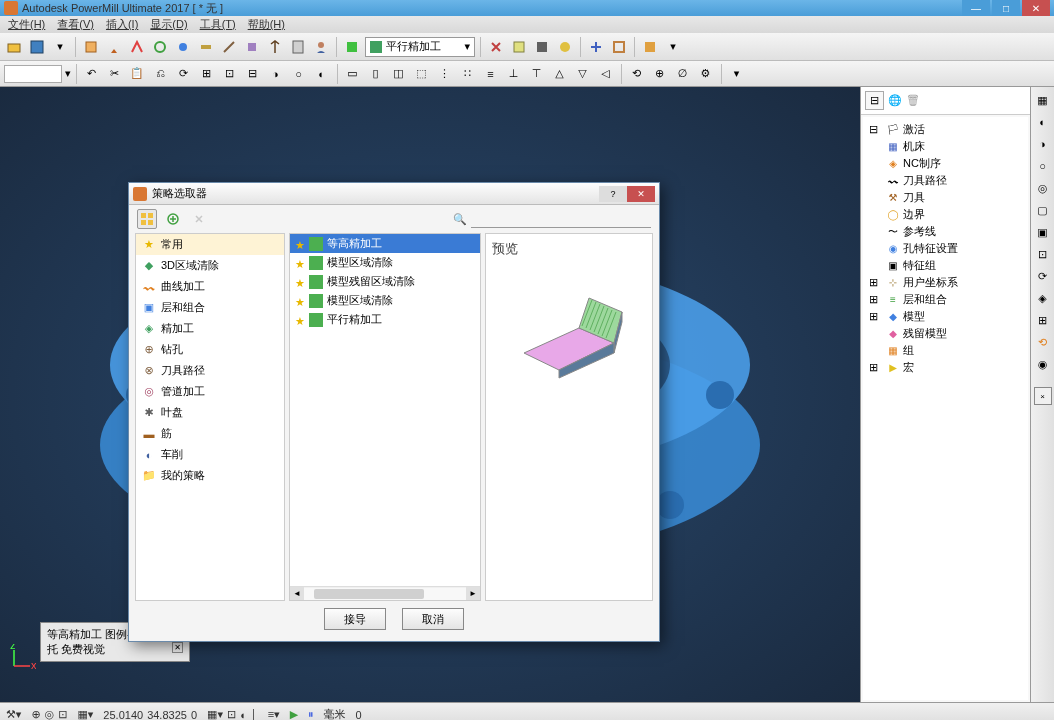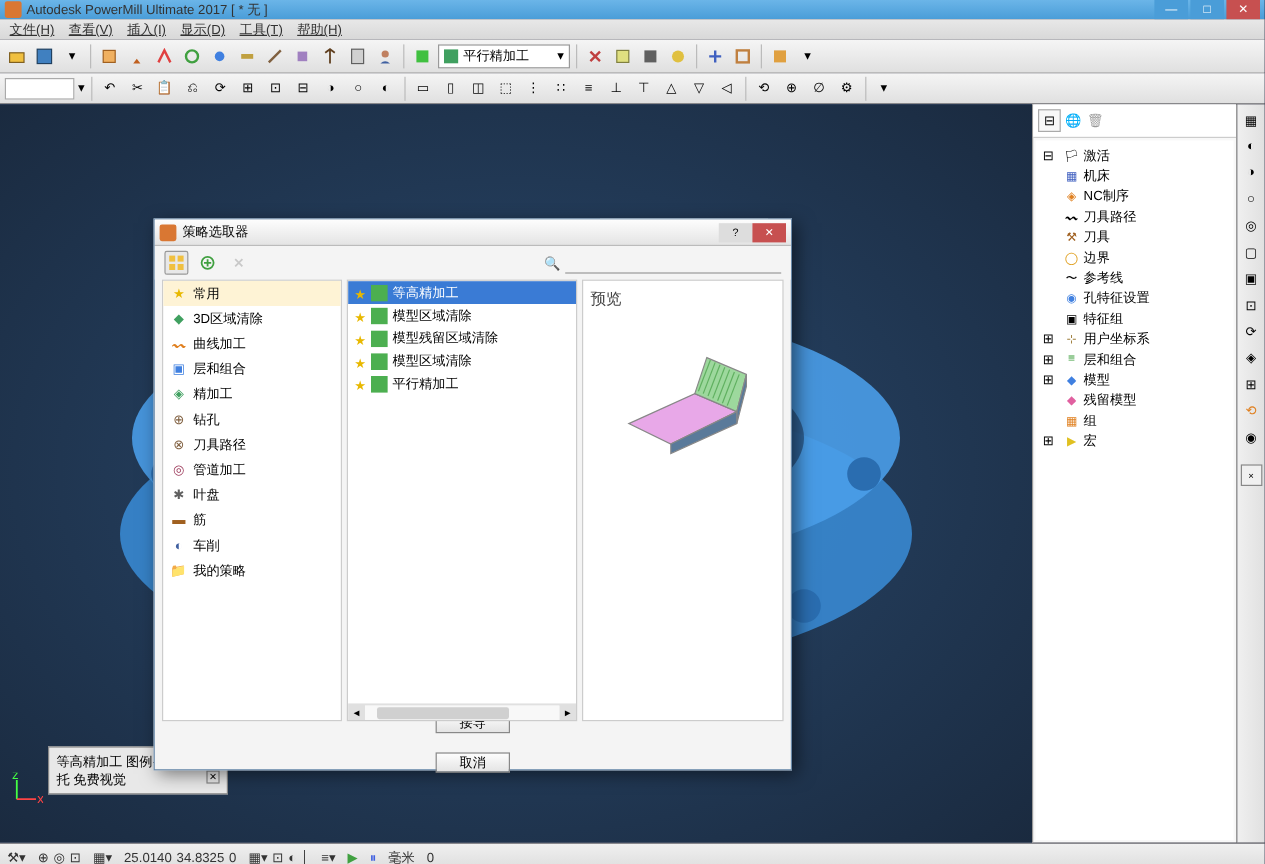--- a/index.html
+++ b/index.html
@@ -76,21 +76,21 @@
 .strat-icon { width: 14px; height: 14px; }
 .dlg-scrollbar { position: absolute; bottom: 0; left: 0; right: 0; height: 14px; background: #f0f0f0; border-top: 1px solid #ddd; display: flex; align-items: center; }
 .dlg-scroll-btn { width: 14px; height: 14px; background: #e0e0e0; display: flex; align-items: center; justify-content: center; font-size: 8px; cursor: pointer; }
 .dlg-scroll-track { flex: 1; height: 12px; background: #f8f8f8; position: relative; }
 .dlg-scroll-thumb { position: absolute; left: 10px; width: 110px; height: 10px; top: 1px; background: #d0d0d0; border-radius: 2px; }
 
 .dlg-right { flex: 1; background: #fff; border: 1px solid #ccc; padding: 6px; }
 .preview-label { font-size: 13px; color: #444; margin-bottom: 6px; }
 .preview-img { width: 130px; height: 110px; margin: 20px auto; display: block; }
 
-.dialog-footer { height: 36px; display: flex; align-items: center; justify-content: center; gap: 16px; padding-bottom: 8px; flex-direction: column; }
+.dialog-footer { height: 36px; display: flex; align-items: center; justify-content: center; gap: 16px; padding-bottom: 8px; }
 .dlg-btn { width: 62px; height: 22px; background: linear-gradient(#fdfdfd, #e4e4e4); border: 1px solid #888; cursor: pointer; font-size: 11px; }
 
 svg { display: block; }
 </style>
 </head>
 <body>
 
 <div class="titlebar">
   <div class="titlebar-icon"></div>
   <div class="titlebar-text">Autodesk PowerMill Ultimate 2017   [ * 无 ]</div>

